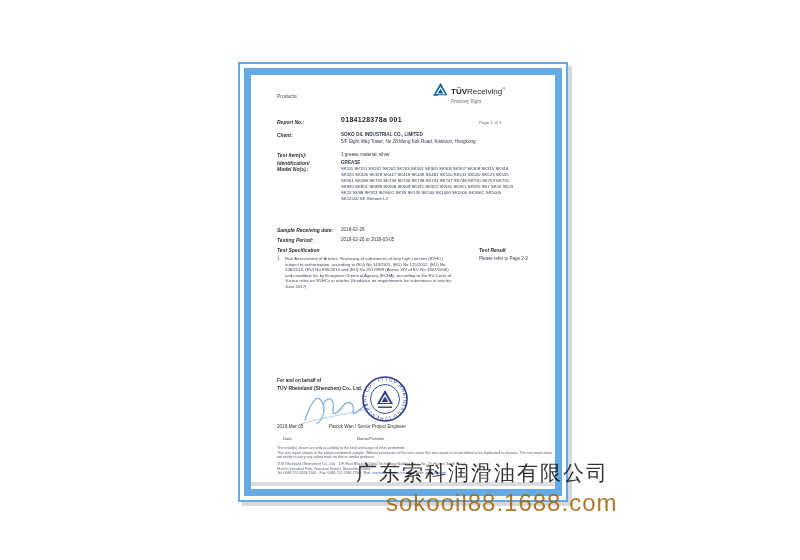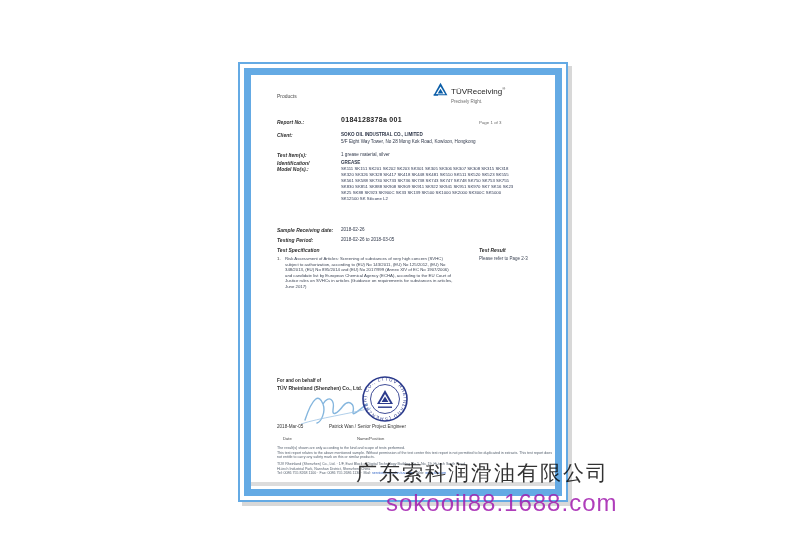--- a/index.html
+++ b/index.html
@@ -18,21 +18,21 @@
   }
   .page{position:absolute;left:0;top:0;right:0;bottom:0;}
   .scan-strip{position:absolute;left:0;right:0;bottom:3px;height:4px;background:#c9c9c9;opacity:.65;}
 
   
   .products{position:absolute;left:26px;top:18px;font-size:5px;color:#4a4a4a;}
   .logo{position:absolute;left:182px;top:7px;width:100px;}
   .logo-row{display:flex;align-items:flex-start;}
   .logo-tri{width:15px;height:14px;margin-right:3px;flex:0 0 auto;}
   .logo-word{font-size:8px;color:#1f1f1f;letter-spacing:0;white-space:nowrap;line-height:14px;}
-  .logo-word .b{font-weight:normal;}
+  .logo-word .b{font-weight:bold;}
   .logo-word sup{font-size:4px;}
   .logo-tag{font-size:4.5px;color:#6d6d6d;margin:0 0 0 18px;}
 
   
   .lbl{position:absolute;left:26px;font-size:5px;font-weight:bold;font-style:italic;color:#2e2e2e;}
   .val{position:absolute;left:90px;font-size:4.6px;color:#30384a;}
   .report-no{font-size:7px;font-weight:bold;color:#1d1d1d;letter-spacing:.3px;}
   .page-ind{position:absolute;left:228px;top:45px;font-size:4.4px;color:#6a6a6a;}
   .bold{font-weight:bold;}
   .models{width:178px;line-height:6.1px;font-size:4.3px;color:#2b3550;}
@@ -53,21 +53,21 @@
   .sig-date-lbl{position:absolute;left:32px;top:361px;font-size:4.2px;color:#4a4a4a;}
   .sig-name-lbl{position:absolute;left:106px;top:361px;font-size:4.2px;color:#4a4a4a;}
 
   
   .foot{position:absolute;left:26px;font-size:3.6px;line-height:4.4px;color:#55606e;width:278px;}
   .foot .link{color:#2f62c4;}
 
   
   .wm{position:absolute;z-index:20;pointer-events:none;white-space:nowrap;}
   .wm-cn{left:356px;top:459px;font-size:21px;letter-spacing:2px;color:#000000;opacity:.8;}
-  .wm-url{left:386px;top:489px;font-size:24px;letter-spacing:1px;color:#a21caf;opacity:.85;}
+  .wm-url{left:386px;top:489px;font-size:24px;letter-spacing:1px;color:#a16207;opacity:.85;}
 </style>
 </head>
 <body>
 
 <div class="doc-frame">
   <div class="doc-band">
     <div class="page">
 
       <div class="products">Products</div>
 

